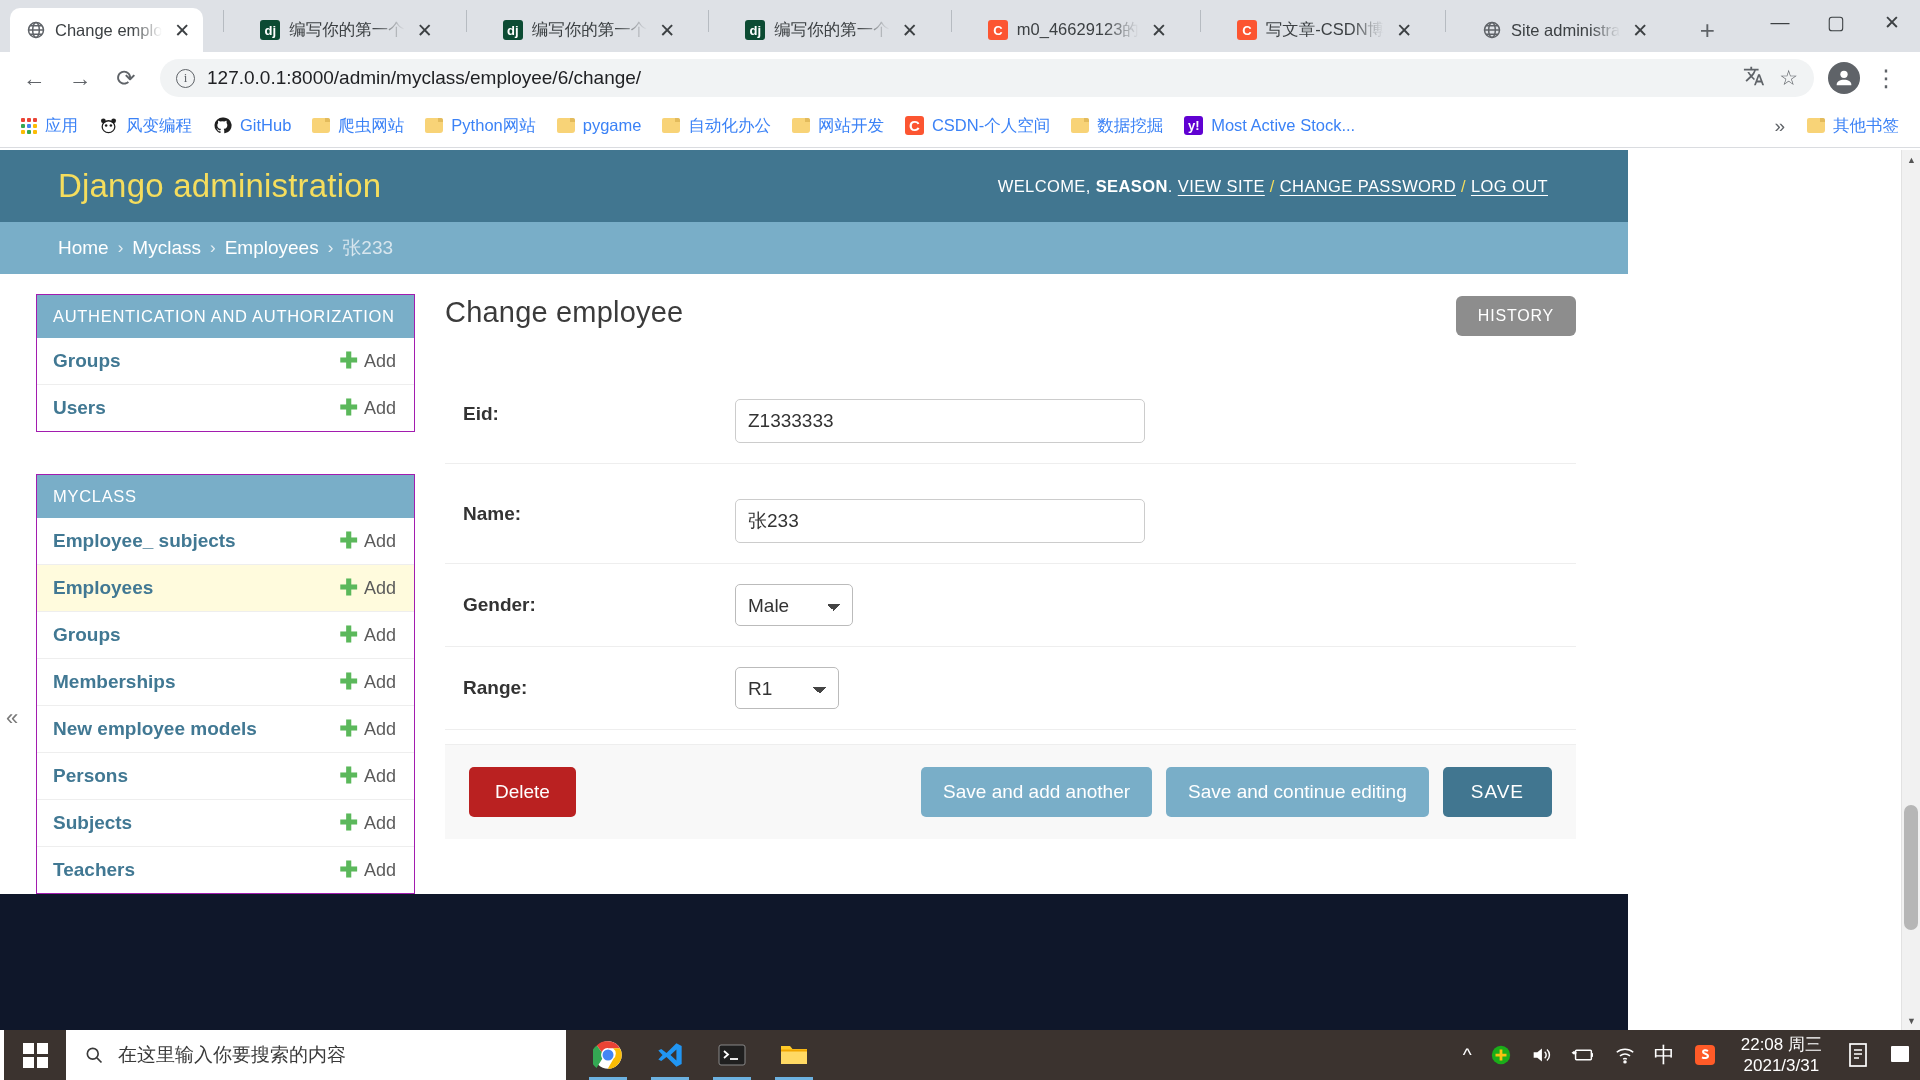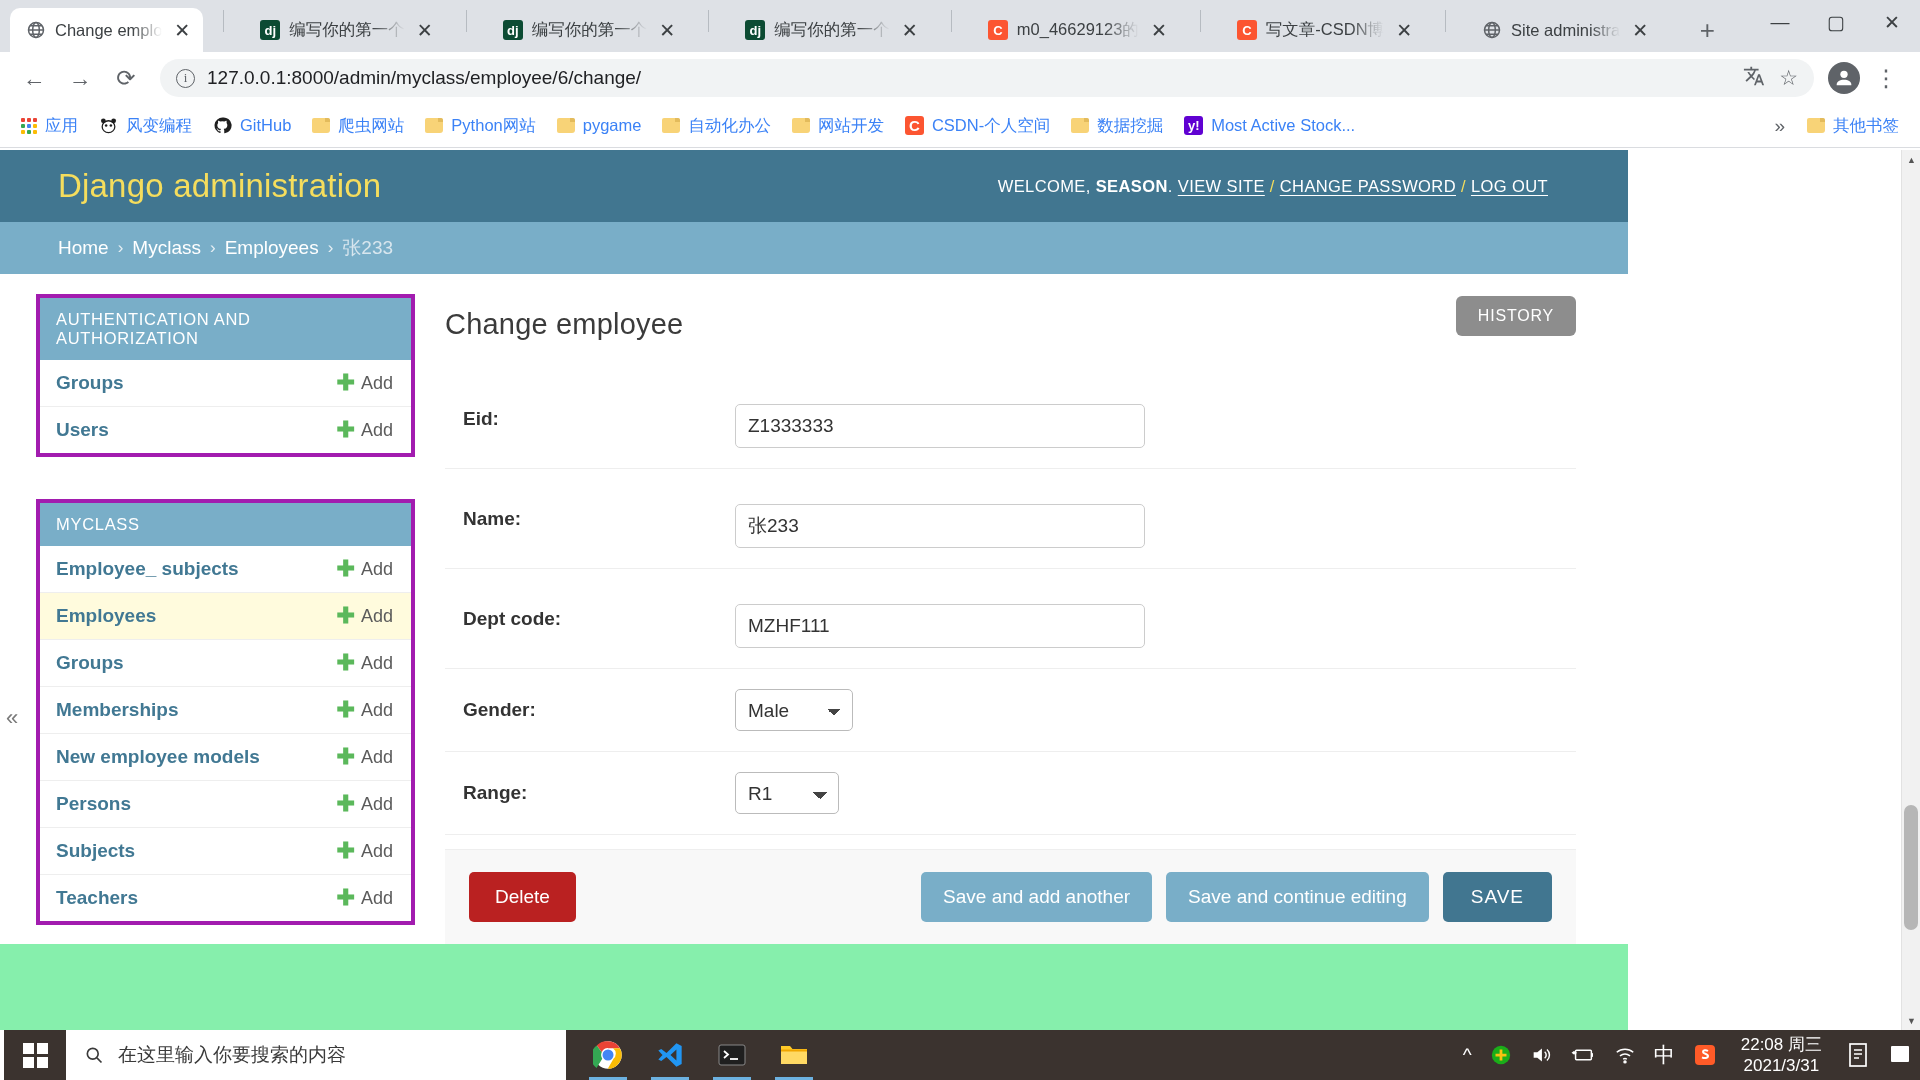--- a/index.html
+++ b/index.html
@@ -91,21 +91,21 @@
   .apps-grid { display:grid; grid-template-columns:repeat(3,4px); grid-template-rows:repeat(3,4px); gap:2px; }
   .apps-grid i { display:block; width:4px; height:4px; border-radius:1px; }
   .bm-ico { width:19px;height:19px;flex:0 0 19px;display:flex;align-items:center;justify-content:center;
             font-size:13px;font-weight:bold;color:#fff;border-radius:3px;}
   .ico-csdn{background:#fc5531;font-size:15px;}
   .ico-yahoo{background:#6001d2;font-size:13px;}
   .bm-overflow{ margin-left:auto; color:#5f6368; font-size:19px; padding:0 10px; }
 
   
   .viewport {
-    position:absolute; left:0; top:150px; width:1628px; height:880px; overflow:hidden; background:#86efac;
+    position:absolute; left:0; top:150px; width:1628px; height:880px; overflow:hidden; background:#0f172a;
   }
   .dj-header {
     background:#417690; height: 72px; display:flex; align-items:center;
     padding: 0 50px 0 0; position:relative;
   }
   .dj-brand {
     color:#f5dd5d; font-size: 33px; font-weight:300; padding-left: 58px;
     font-family: "Liberation Sans", sans-serif; letter-spacing: .2px;
   }
   .dj-user {
@@ -120,21 +120,21 @@
     padding-left: 58px; font-size: 19px; color:#fff;
   }
   .breadcrumbs a { color:#fff; text-decoration:none; }
   .breadcrumbs .sep { margin: 0 9px; color:#e6eff4; font-size:17px; }
   .breadcrumbs .cur { color:#d8e6ee; }
 
   .dj-body { display:flex; align-items:flex-start; background:#fff; }
 
   
   .sidebar { width: 415px; padding: 20px 0 0 36px; flex: 0 0 415px; }
-  .modmod { background:#fff; border: 4px solid #a21caf; }
+  .modmod { background:#fff; border: 1px solid #a21caf; }
   .modcap {
     background:#79aec8; color:#fff; font-size:16.5px; padding: 12px 16px;
     letter-spacing:.7px; text-transform:uppercase;
   }
   .modrow {
     display:flex; align-items:center; justify-content:space-between;
     padding: 12px 18px 12px 16px; border-bottom: 1px solid #eee; background:#fff;
   }
   .modrow:last-child { border-bottom: none; }
   .modrow.hl { background: #fffbdd; }
@@ -143,21 +143,21 @@
   .modrow .addlink .plus { color:#5bb85b; font-weight:bold; font-size: 22px; line-height:1; }
   .modgap { height: 42px; }
 
   .collapse-handle {
     position:absolute; left:6px; top: 555px; color:#7a7a7a; font-size: 22px;
   }
 
   
   .content { flex: 1; padding: 22px 52px 0 30px; }
   .content-head { display:flex; align-items:flex-start; }
-  .content-head h1 { font-size: 29px; font-weight:300; color:#3b3b3b; letter-spacing:.2px;margin-top:12px; }
+  .content-head h1 { font-size: 29px; font-weight:300; color:#3b3b3b; letter-spacing:.2px; }
   .history-btn {
     margin-left:auto; background:#8d8d8d; color:#fff; font-size:16px;
     padding: 11px 22px; border-radius: 6px; letter-spacing:.8px;
   }
 
   .form-card { margin-top: 28px; }
   .frow {
     display:flex; align-items:center; border-bottom: 1px solid #eee;
     padding: 20px 0 20px 18px; min-height: 78px;
   }
@@ -528,24 +528,20 @@
         <div class="form-card">
           <div class="frow">
             <label>Eid:</label>
             <input type="text" value="Z1333333" style="">
           </div>
           <div class="frow">
             <label>Name:</label>
             <input type="text" value="张233" style="">
           </div>
           <div class="frow">
-            <label>Dept code:</label>
-            <input type="text" value="MZHF111" style="">
-          </div>
-          <div class="frow">
             <label>Gender:</label>
             <select class="sel-w1">
               <option>Male</option>
             </select>
           </div>
           <div class="frow">
             <label>Range:</label>
             <select class="sel-w3">
               <option>R1</option>
             </select>

